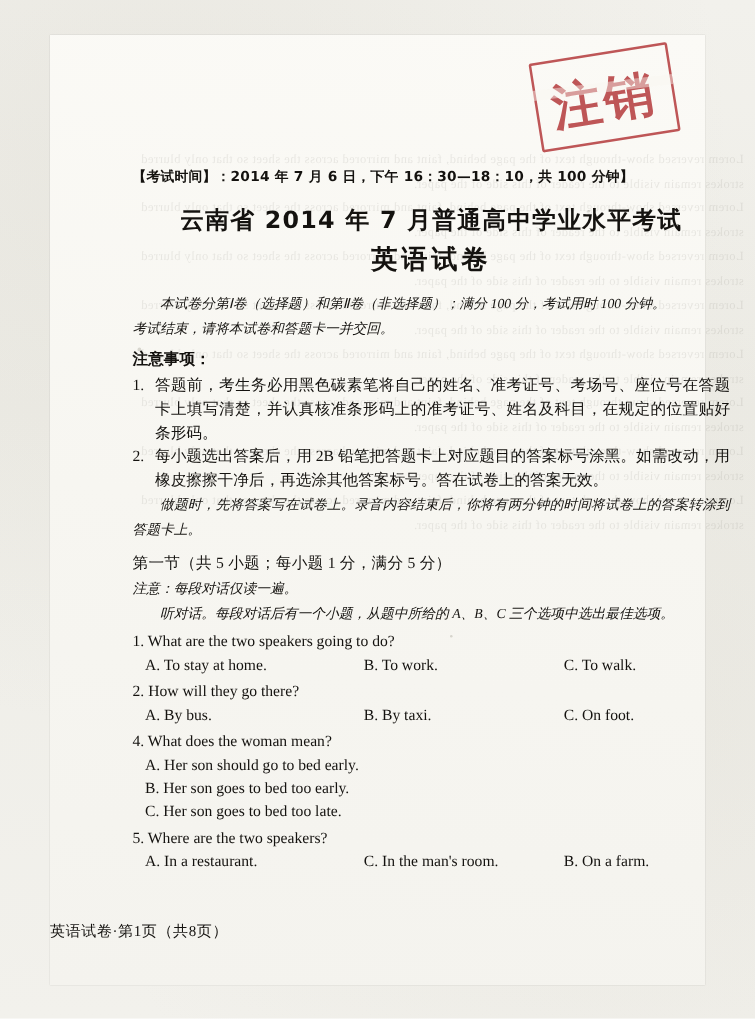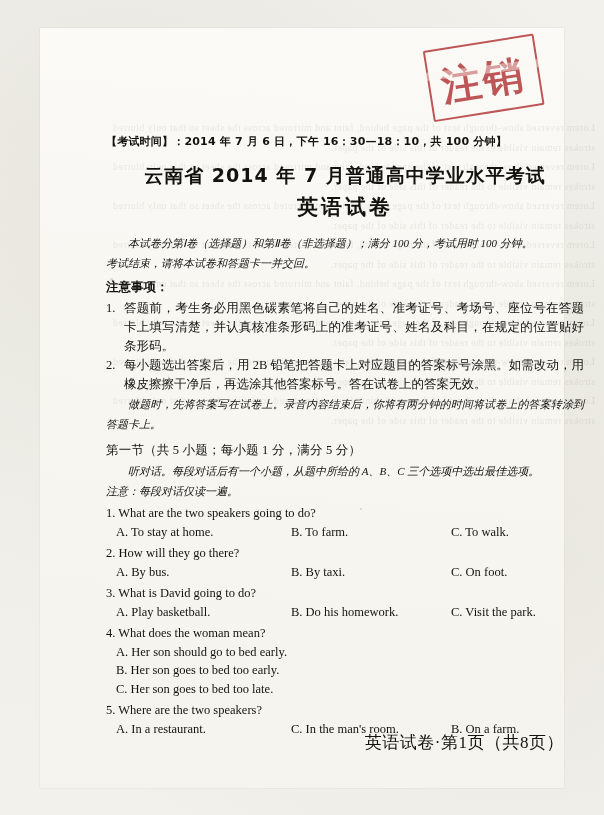--- a/index.html
+++ b/index.html
@@ -143,22 +143,22 @@
   .opt-stack {
     font-size: 12.5px;
     line-height: 18.5px;
     margin-left: 10px;
   }
   .footer {
     position: absolute;
     left: 0;
     right: 0;
     bottom: 34px;
-    text-align: right;
-    font-size: 17px;
+    text-align: left;
+    font-size: 12px;
     letter-spacing: 0.5px;
     font-family: Liberation Serif, serif;
   }
   
   .stamp {
     position: absolute;
     right: 22px;
     top: 8px;
     width: 118px;
     height: 88px;
@@ -240,49 +240,41 @@
         <div class="note-body">答题前，考生务必用黑色碳素笔将自己的姓名、准考证号、考场号、座位号在答题卡上填写清楚，并认真核准条形码上的准考证号、姓名及科目，在规定的位置贴好条形码。</div>
       </div>
       <div class="note-item">
         <div class="note-num">2.</div>
         <div class="note-body">每小题选出答案后，用 2B 铅笔把答题卡上对应题目的答案标号涂黑。如需改动，用橡皮擦擦干净后，再选涂其他答案标号。答在试卷上的答案无效。</div>
       </div>
 
       <div class="para indent2">做题时，先将答案写在试卷上。录音内容结束后，你将有两分钟的时间将试卷上的答案转涂到答题卡上。</div>
 
       <div class="sub-head">第一节（共 5 小题；每小题 1 分，满分 5 分）</div>
+      <div class="para">注意：每段对话仅读一遍。</div>
       <div class="para indent2">听对话。每段对话后有一个小题，从题中所给的 A、B、C 三个选项中选出最佳选项。</div>
-      <div class="para">注意：每段对话仅读一遍。</div>
 
       <div>
         <div class="q"><span>1.</span> <span>What are the two speakers going to do?</span></div>
         <div class="opts">
           <span>A. To stay at home.</span>
-          <span>B. To farm.</span>
+          <span>B. To work.</span>
           <span>C. To walk.</span>
         </div>
       </div>
 
       <div>
         <div class="q"><span>2.</span> <span>How will they go there?</span></div>
         <div class="opts">
           <span>A. By bus.</span>
           <span>B. By taxi.</span>
           <span>C. On foot.</span>
         </div>
       </div>
 
-      <div>
-        <div class="q"><span>3.</span> <span>What is David going to do?</span></div>
-        <div class="opts">
-          <span>A. Play basketball.</span>
-          <span>B. Do his homework.</span>
-          <span>C. Visit the park.</span>
-        </div>
-      </div>
 
       <div>
         <div class="q"><span>4.</span> <span>What does the woman mean?</span></div>
         <div class="opt-stack">
           <div>A. Her son should go to bed early.</div>
           <div>B. Her son goes to bed too early.</div>
           <div>C. Her son goes to bed too late.</div>
         </div>
       </div>
 

